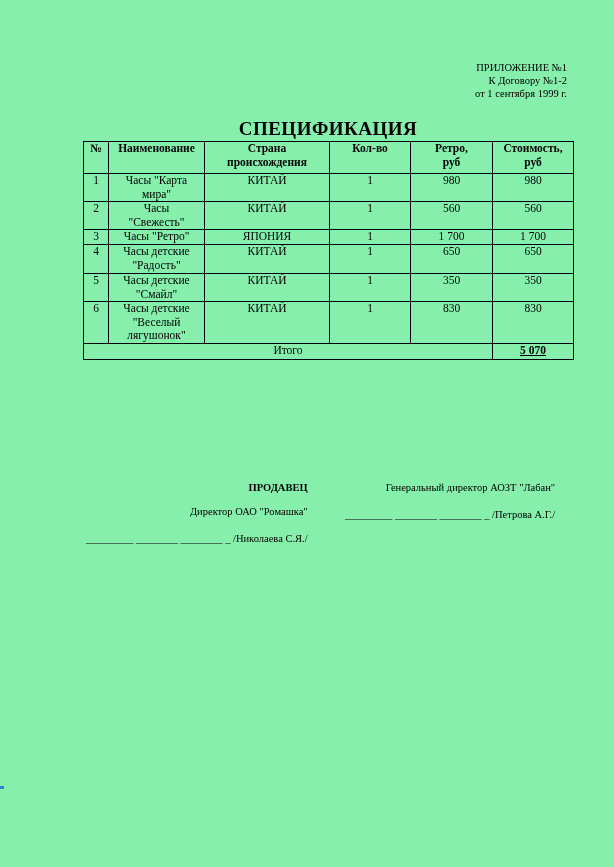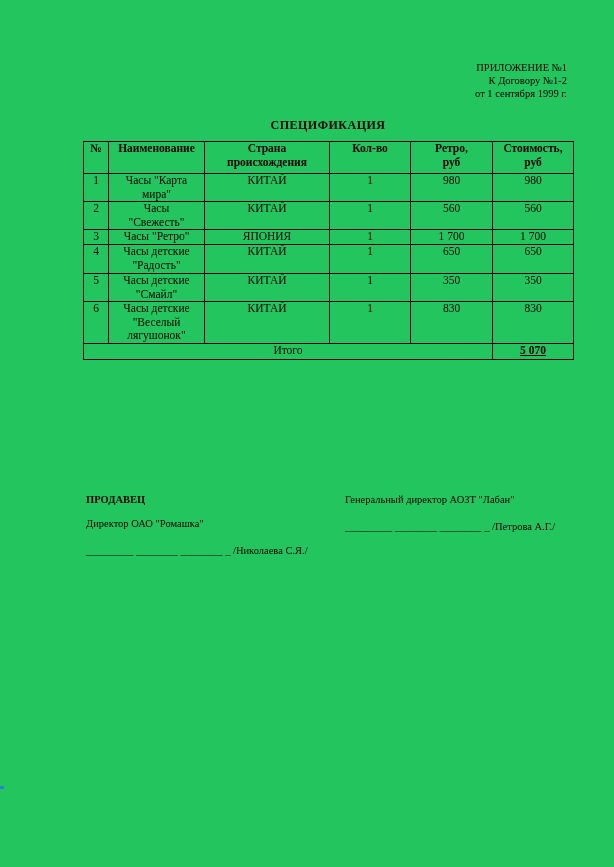--- a/index.html
+++ b/index.html
@@ -1,20 +1,20 @@
 <!DOCTYPE html>
 <html><head>
 <meta charset="utf-8">
 <style>
   html, body { margin: 0; padding: 0; background: #ffffff; }
   .page {
     position: relative;
     width: 614px;
     height: 867px;
-    background: #22c55e;
+    background: #86efac;
     font-family: "Liberation Serif", "DejaVu Serif", serif;
     color: #000000;
     overflow: hidden;
   }
 
   
   .annex-header {
     position: absolute;
     top: 61px;
     right: 47px;
@@ -24,21 +24,21 @@
   }
 
   
   .doc-title {
     position: absolute;
     top: 118px;
     left: 83px;
     width: 490px;
     text-align: center;
     font-weight: bold;
-    font-size: 12px;
+    font-size: 19px;
     letter-spacing: 0.5px;
   }
 
   
   table.spec {
     position: absolute;
     top: 141px;
     left: 83px;
     width: 490px;
     border-collapse: collapse;
@@ -62,24 +62,25 @@
   tr.r4 { height: 29px; }
   tr.r5 { height: 28px; }
   tr.r6 { height: 42px; }
   tr.r-total { height: 16px; }
   td.total-label { text-align: left; font-weight: normal; }
   td.total-value { font-weight: bold; text-decoration: underline; }
 
   
   .sig-block {
     position: absolute;
-    top: 494px;
+    top: 482px;
     font-size: 10.5px;
     line-height: 12px;
     white-space: nowrap;
+    text-align: right;
   }
   .sig-block.seller { left: 86px; }
   .sig-block.buyer  { left: 345px; }
   .sig-heading { font-weight: bold; margin-bottom: 12px; }
   .sig-role { margin-bottom: 15px; }
 
   
   .blue-artifact {
     position: absolute;
     left: 0px;

